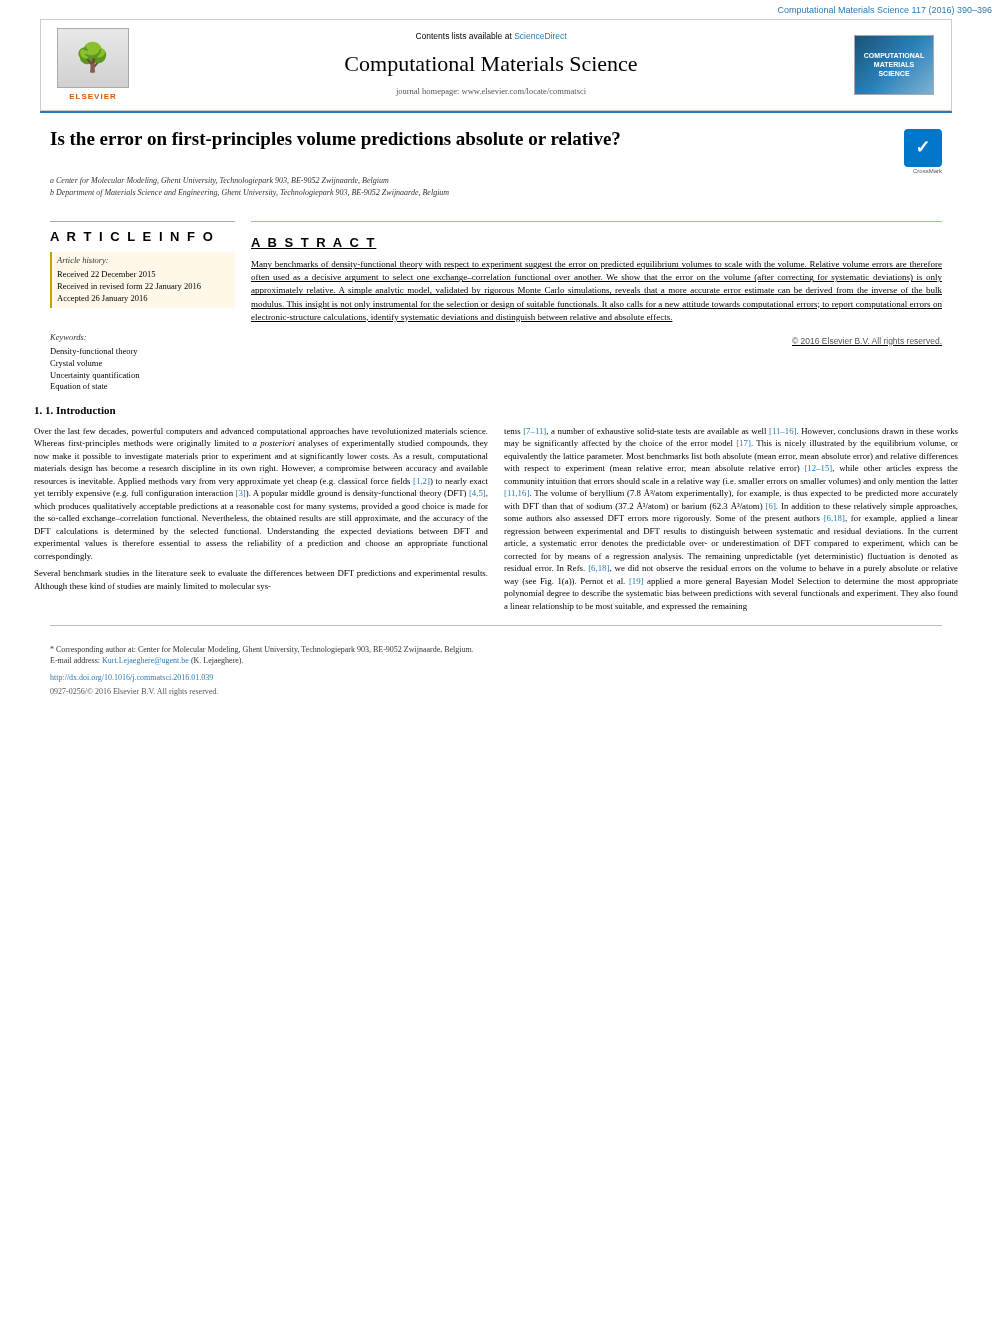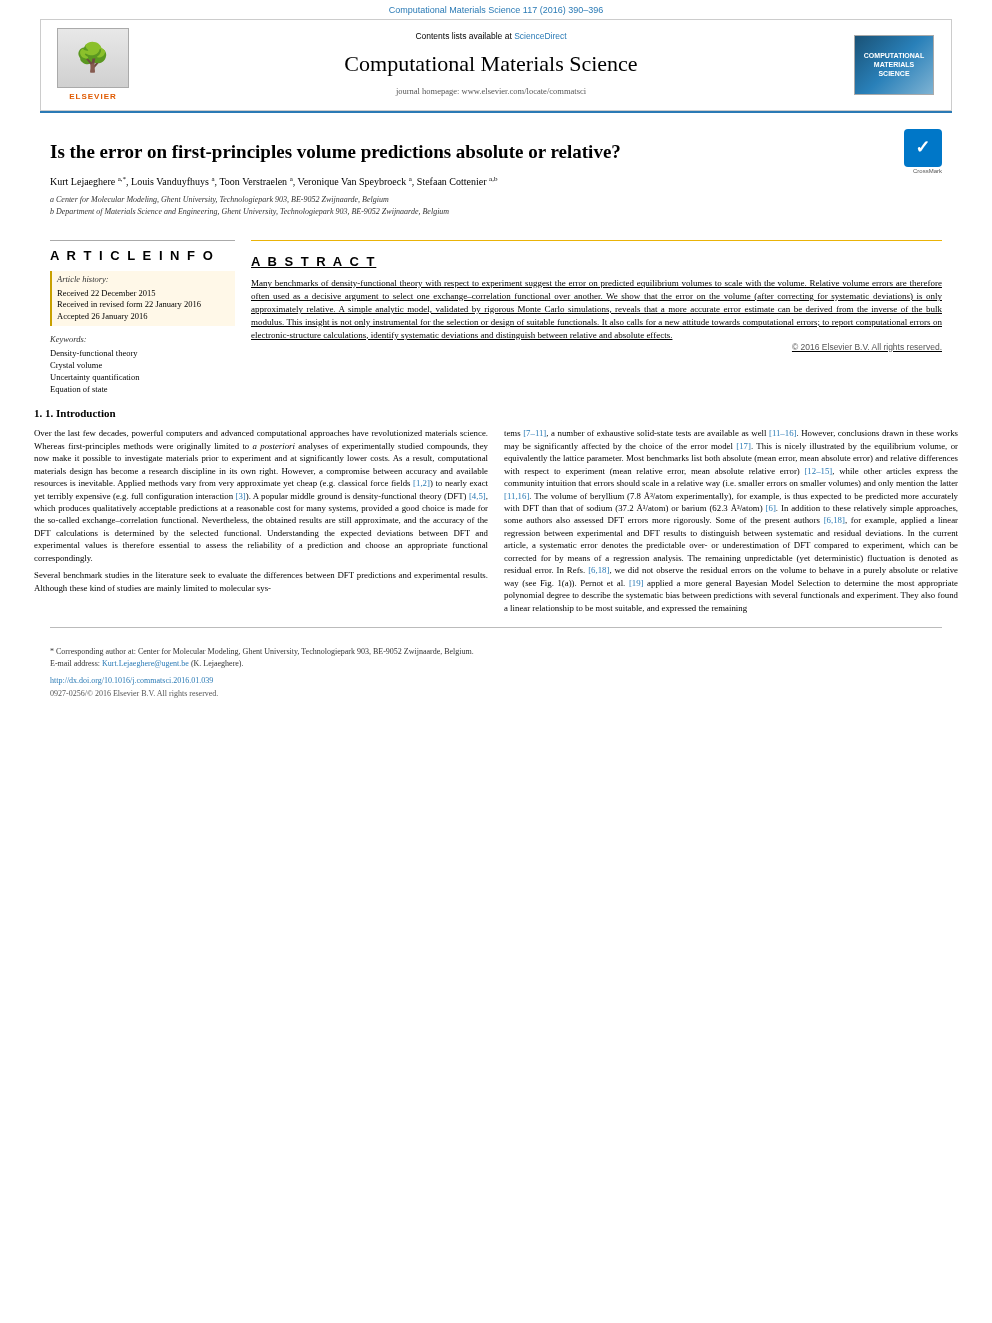--- a/index.html
+++ b/index.html
@@ -6,21 +6,21 @@
     body {
       font-family: 'Times New Roman', Times, serif;
       background: #fff;
       color: #000;
       width: 992px;
       min-height: 1323px;
       font-size: 9.5px;
       line-height: 1.4;
     }
     .top-bar {
-      text-align: center;
+      text-align: right;
       padding: 4px 0 2px;
       font-size: 9px;
       color: #2a7ab5;
       font-family: Arial, sans-serif;
     }
     .header-box {
       border: 1px solid #ccc;
       margin: 0 40px;
       padding: 8px 12px;
       display: flex;
@@ -177,21 +177,21 @@
     .section-heading {
       font-family: Arial, sans-serif;
       font-size: 13px;
       font-weight: bold;
       letter-spacing: 2px;
       text-transform: uppercase;
       color: #000;
       margin-bottom: 6px;
     }
     .article-info-group {
-      margin-bottom: 8px;
+      margin-bottom: 24px;
     }
     .info-label {
       font-style: italic;
       font-size: 8.5px;
       color: #333;
       margin-bottom: 2px;
     }
     .info-text {
       font-size: 8.5px;
       color: #000;
@@ -206,21 +206,21 @@
     .abstract-text {
       font-size: 9px;
       color: #000;
       line-height: 1.45;
       text-align: justify;
     }
     .copyright-line {
       font-size: 8.5px;
       color: #555;
       text-align: right;
-      margin-top: 0;
+      margin-top: 12px;
       font-family: Arial, sans-serif;
     }
     .body-section {
       padding: 10px 34px 0;
     }
     .intro-heading {
       font-size: 11px;
       font-weight: bold;
       color: #000;
       margin-bottom: 6px;
@@ -299,35 +299,32 @@
       <span style="font-size:7px; line-height:1.3; text-align:center;">COMPUTATIONAL
 MATERIALS
 SCIENCE</span>
     </div>
   </div>
 </div>
 
 <hr class="separator-line">
 
 <div class="article-title-section">
-  <div style="display:flex; align-items:flex-end;gap:37px;">
+  <div style="display:flex; align-items:flex-start;gap:37px;">
     <div style="flex:1;">
       <div class="article-title">Is the error on first-principles volume predictions absolute or relative?</div>
     </div>
     <div style="margin-left:10px; text-align:center; flex-shrink:0;">
       <div class="crossmark">
         <span style="font-size:18px;">✓</span>
       </div>
       <div class="crossmark-text">CrossMark</div>
     </div>
   </div>
 
-  <div class="authors">
-    Kurt Lejaeghere <sup class="author-sup">a,*</sup>, Louis Vanduyfhuys <sup class="author-sup">a</sup>, Toon Verstraelen <sup class="author-sup">a</sup>, Veronique Van Speybroeck <sup class="author-sup">a</sup>, Stefaan Cottenier <sup class="author-sup">a,b</sup>
-  </div>
 
   <div class="affiliations">
     <div>a Center for Molecular Modeling, Ghent University, Technologiepark 903, BE-9052 Zwijnaarde, Belgium</div>
     <div>b Department of Materials Science and Engineering, Ghent University, Technologiepark 903, BE-9052 Zwijnaarde, Belgium</div>
   </div>
 </div>
 
 <div class="two-col-section">
 
   <div class="article-info-col">

